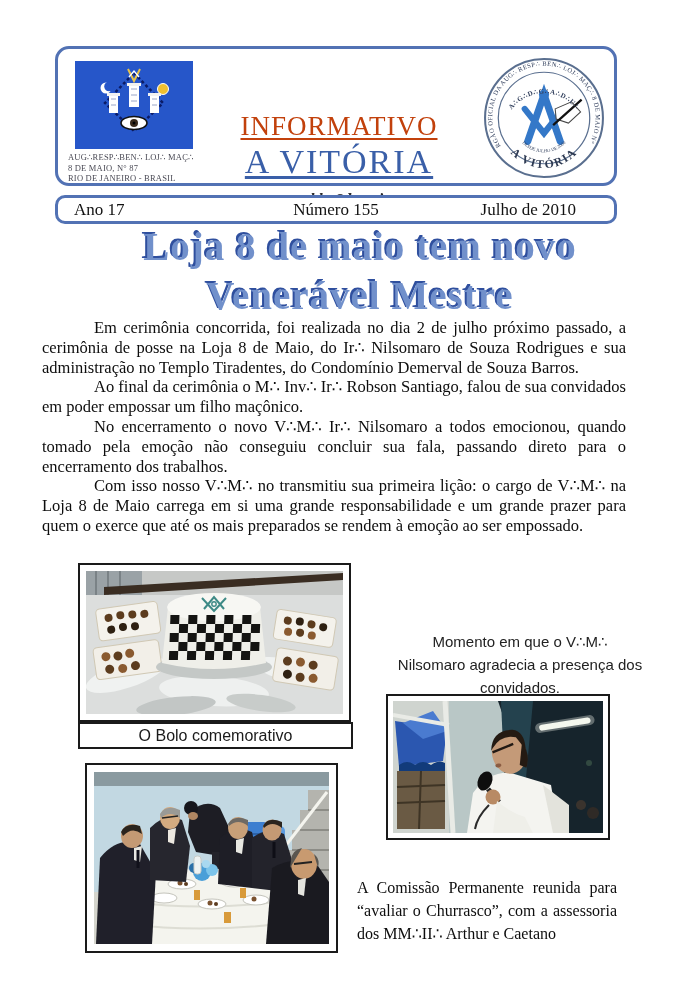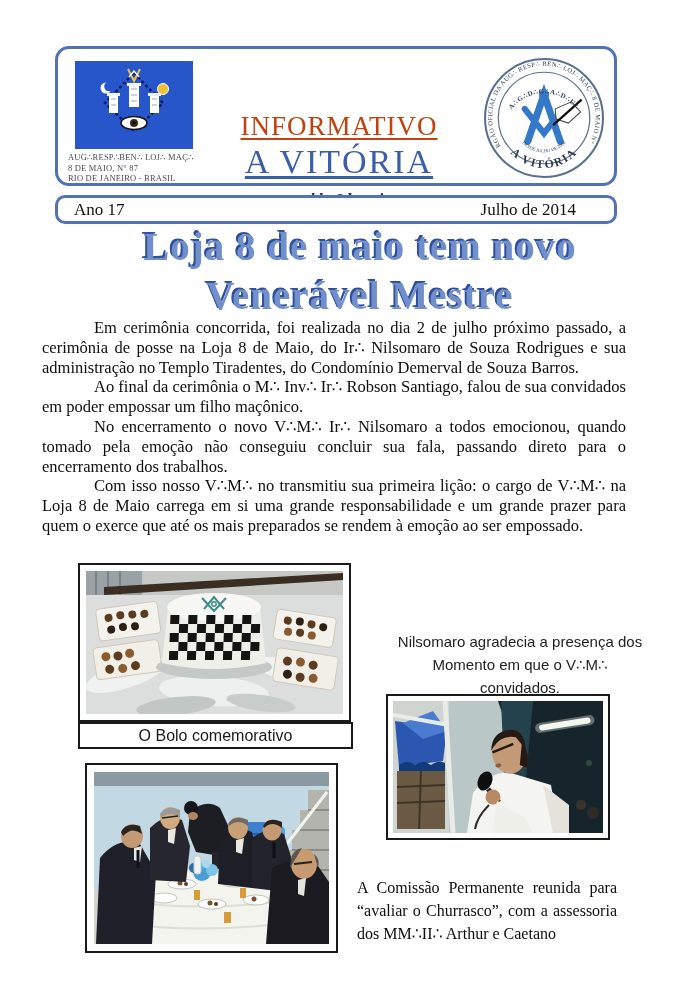--- a/index.html
+++ b/index.html
@@ -155,21 +155,22 @@
         </text>
         <text font-family="Liberation Serif, serif" font-size="11.5" font-weight="bold" fill="#2e3a52" letter-spacing="1.5">
           <textPath href="#nameArc" startOffset="50%" text-anchor="middle">A VITÓRIA</textPath>
         </text>
       </svg>
     </div>
   </div>
 
   <div class="issue-bar">
     <span class="issue-year">Ano 17</span>
-    <span class="issue-date">Julho de 2014</span>
+    <span class="issue-number">Número 155</span>
+    <span class="issue-date">Julho de 2010</span>
   </div>
 
   <div class="headline">
     <div>Loja 8 de maio tem novo</div>
     <div>Venerável Mestre</div>
   </div>
 
   <div class="article">
     <p>Em cerimônia concorrida, foi realizada no dia 2 de julho próximo passado, a cerimônia de posse na Loja 8 de Maio, do Ir∴ Nilsomaro de Souza Rodrigues e sua administração no Templo Tiradentes, do Condomínio Demerval de Souza Barros.</p>
     <p>Ao final da cerimônia o M∴ Inv∴ Ir∴ Robson Santiago, falou de sua convidados em poder empossar um filho maçônico.</p>
@@ -270,22 +271,22 @@
           <circle cx="128" cy="33" r="2.2" stroke-width="1.4"></circle>
         </g>
       </g>
     </svg>
   </div>
   <div class="cake-caption-box">
     <span>O Bolo comemorativo</span>
   </div>
 
   <div class="speech-caption">
+    <div>Momento em que o V∴M∴</div>
     <div>Nilsomaro agradecia a presença dos</div>
-    <div>Momento em que o V∴M∴</div>
     <div>convidados.</div>
   </div>
 
   <div class="photo-frame frame-speech">
     <svg width="210" height="132" viewBox="0 0 210 132">
       <rect x="0" y="0" width="210" height="132" fill="#b9c7c6"></rect>
       <rect x="120" y="0" width="90" height="132" fill="#17262d"></rect>
       <polygon points="105,0 210,0 210,132 150,132" fill="#16242c"></polygon>
       <polygon points="108,0 140,0 128,132 112,90" fill="#24424e"></polygon>
 

